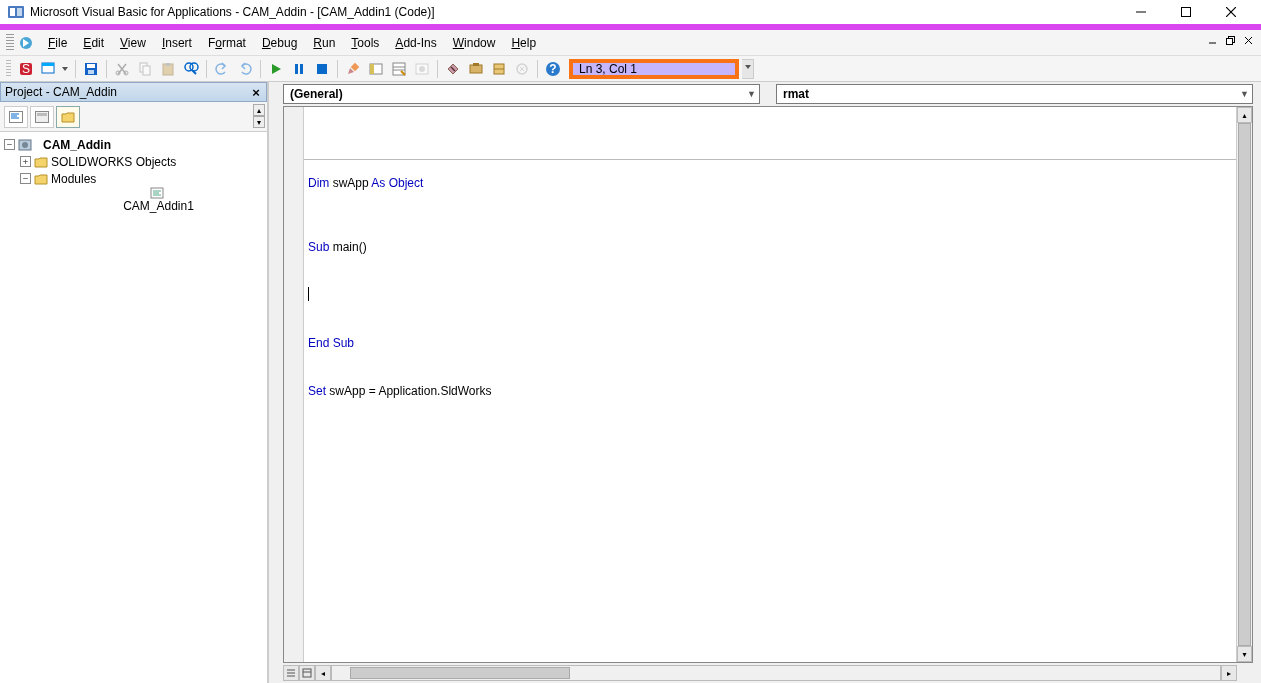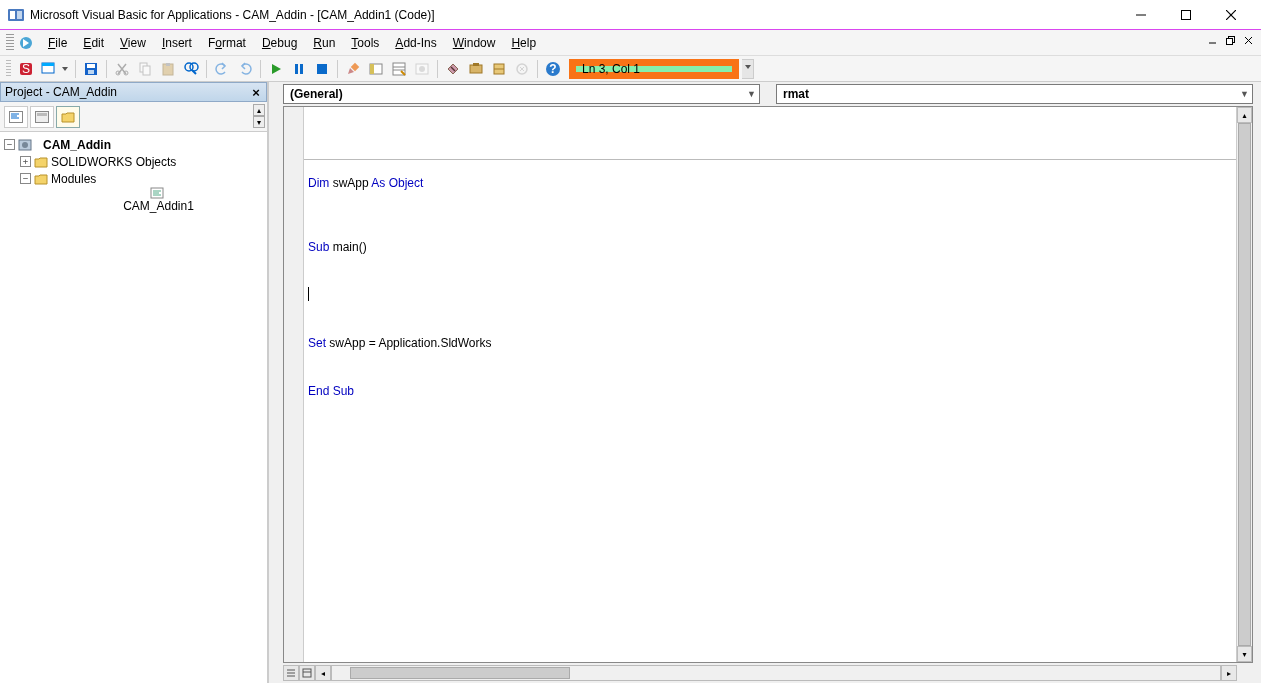--- a/index.html
+++ b/index.html
@@ -1,35 +1,35 @@
 <!DOCTYPE html>
 <html><head>
 <meta charset="utf-8">
 <style>
 * { margin: 0; padding: 0; box-sizing: border-box; font-family: "Segoe UI", Tahoma, sans-serif; font-size: 12px; }
 body { background: #f0f0f0; width: 1261px; height: 683px; overflow: hidden; display: flex; flex-direction: column; }
 
-.titlebar { height: 30px; background: #fff; display: flex; align-items: center; padding: 0 8px; border-bottom: 1px solid #d946ef; }
+.titlebar { height: 30px; background: #fff; display: flex; align-items: center; padding: 0 8px; border-bottom: 6px solid #d946ef; }
 .titlebar .app-icon { width: 16px; height: 16px; margin-right: 6px; }
 .titlebar .title { flex: 1; color: #000; }
 .titlebar .win-controls { display: flex; gap: 0; }
 .titlebar .win-btn { width: 45px; height: 28px; display: flex; align-items: center; justify-content: center; cursor: pointer; }
 
 .menubar { height: 26px; background: #f5f5f5; display: flex; align-items: center; padding: 0 6px; border-bottom: 1px solid #ddd; position: relative; }
 .menu-grip { width: 8px; height: 18px; background: repeating-linear-gradient(to bottom, #999 0, #999 1px, transparent 1px, transparent 3px); margin-right: 4px; }
 .menu-item { padding: 3px 8px; cursor: pointer; }
 .menu-item .ul { text-decoration: underline; }
 .mdi-controls { position: absolute; right: 6px; top: 3px; display: flex; gap: 4px; }
 .mdi-btn { width: 14px; height: 14px; display:flex; align-items:center; justify-content:center; cursor:pointer; }
 
 .toolbar { height: 26px; background: #f5f5f5; display: flex; align-items: center; padding: 0 6px; border-bottom: 1px solid #ccc; gap: 3px; }
 .tb-grip { width: 5px; height: 18px; background: repeating-linear-gradient(to bottom, #bbb 0, #bbb 1px, transparent 1px, transparent 3px); margin-right: 2px; }
 .tb-btn { width: 20px; height: 20px; display:flex; align-items:center; justify-content:center; cursor:pointer; border: 1px solid transparent; border-radius:2px; }
 .tb-sep { width:1px; height:18px; background:#ccc; margin:0 2px; }
-.status-box { background:#86efac; border:7px solid #f97316; height:20px; padding:0 6px; display:flex; align-items:center; min-width:170px; margin-left:3px;}
+.status-box { background:#c4b5fd; border:4px solid #f97316; height:20px; padding:0 6px; display:flex; align-items:center; min-width:170px; margin-left:3px;}
 .status-end { width:12px; height:20px; background:#e6e6e6; border:1px solid #ccc; border-left:none; display:flex; align-items:center; justify-content:center;}
 
 .main { flex:1; display:flex; min-height:0;justify-content:flex-end; }
 
 .panel-left { width: 269px; background:#fff; border-right:2px solid #ccc; display:flex; flex-direction:column; }
 .panel-title { height:20px; background:linear-gradient(#d7e4f2,#c0d6ea); border:1px solid #8fa9c7; display:flex; align-items:center; padding:0 4px; font-size:11px; position:relative; }
 .panel-title .close { position:absolute; right:2px; top:1px; width:16px; height:16px; display:flex; align-items:center; justify-content:center; cursor:pointer; font-size:13px; font-weight:bold; }
 .panel-toolbar { height:30px; background:#f5f5f5; border-bottom:1px solid #ccc; display:flex; align-items:center; padding:0 4px; gap:2px; position:relative; }
 .panel-toolbar .ptb-btn { width:24px; height:22px; border:1px solid #ccc; background:#fff; display:flex; align-items:center; justify-content:center; cursor:pointer; }
 .panel-arrows { position:absolute; right:2px; top:2px; width:12px; display:flex; flex-direction:column; }
@@ -381,22 +381,22 @@
       </div>
     </div>
 
     <div class="code-wrap">
       <div class="code-margin"></div>
       <div class="code-area">
         <div class="code-line"><span class="kw">Dim</span><span> swApp </span><span class="kw">As Object</span></div>
         <div class="code-hr"></div>
         <div class="code-line"><span class="kw">Sub</span><span> main()</span></div>
         <div class="code-line"><span style="border-left:1px solid #000; height:14px; display:inline-block;"></span></div>
+        <div class="code-line"><span class="kw">End Sub</span></div>
         <div class="code-line"><span class="kw">Set</span><span> swApp = Application.SldWorks</span></div>
-        <div class="code-line"><span class="kw">End Sub</span></div>
       </div>
       <div class="code-scroll-v">
         <div class="sv-btn">▴</div>
         <div class="sv-track">
             <div class="sv-thumb"></div>
           </div>
         <div class="sv-btn">▾</div>
       </div>
     </div>
 

